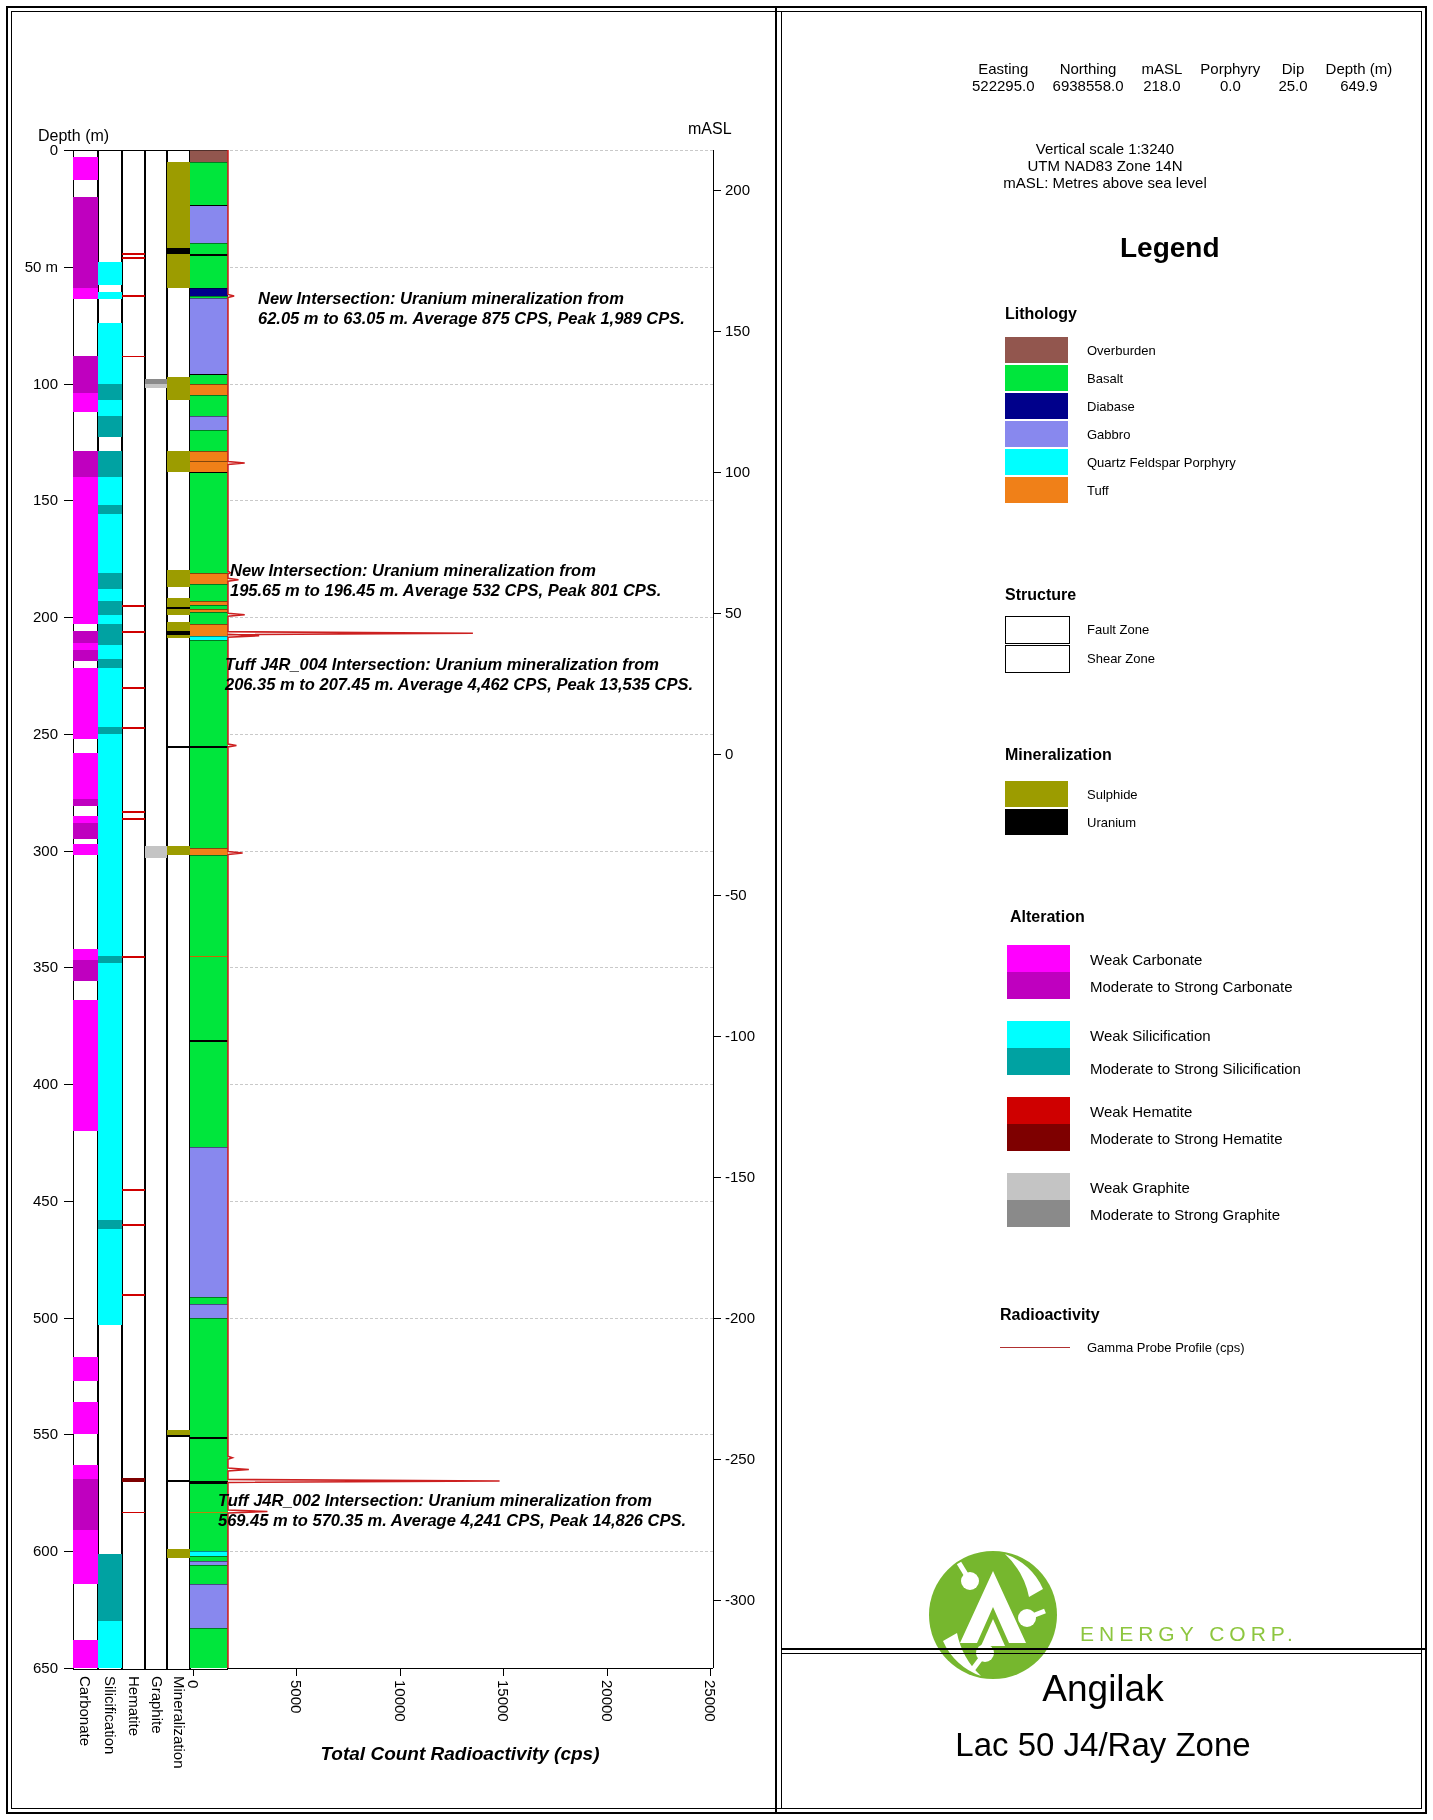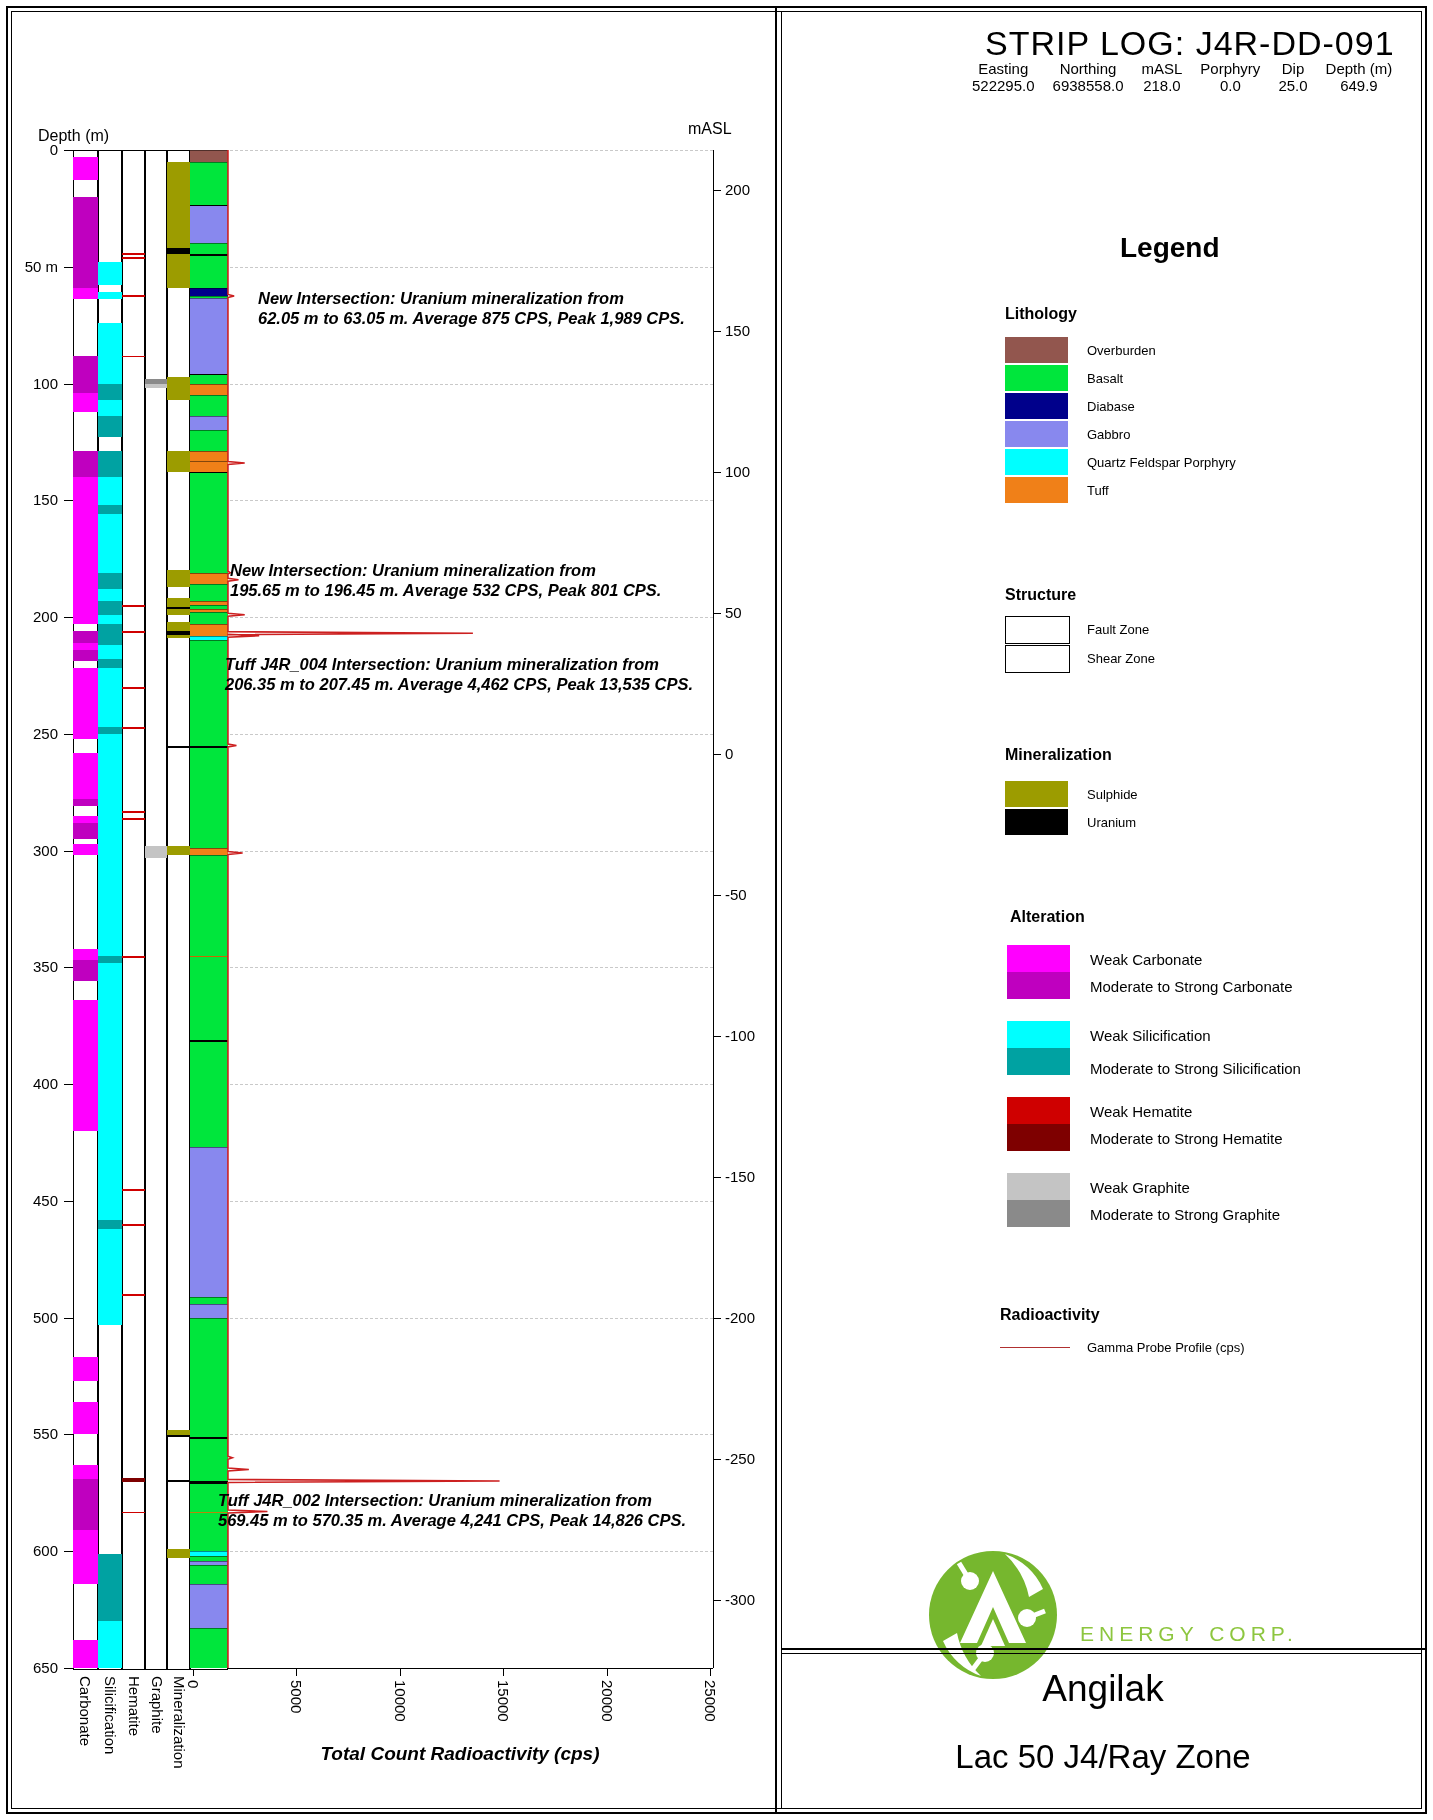--- a/index.html
+++ b/index.html
@@ -33,21 +33,21 @@
   .subtitles{position:absolute;text-align:center;font-size:15px;line-height:17px;}
   .legend-head{position:absolute;font-size:28px;font-weight:bold;}
   .sec-head{position:absolute;font-size:16px;font-weight:bold;}
   .sw{position:absolute;width:63px;border:0;}
   .sw-lbl{position:absolute;font-size:13px;}
   .pair-lbl{position:absolute;font-size:15px;}
   .gamma-sample{position:absolute;height:1px;background:#b03030;}
   .atha-word{position:absolute;font-size:57px;font-weight:bold;letter-spacing:9px;color:#1a1a1a;}
   .atha-sub{position:absolute;font-size:21px;letter-spacing:5px;color:#8dc63f;font-weight:500;}
   .footer-line1{position:absolute;font-size:37px;text-align:center;}
-  .footer-line2{position:absolute;font-size:33px;text-align:center;margin-top:12px;}
+  .footer-line2{position:absolute;font-size:33px;text-align:center;}
   .hdiv1{position:absolute;left:782px;right:8px;height:2px;background:#000;}
   .hdiv2{position:absolute;left:782px;right:12px;height:1px;background:#000;}
   svg{position:absolute;left:0;top:0;pointer-events:none;}
 </style>
 </head>
 <body>
 
 <div class="page">
   <div class="frame-outer"></div>
   <div class="frame-inner"></div>
@@ -294,21 +294,20 @@
         <div>206.35 m to 207.45 m. Average 4,462 CPS, Peak 13,535 CPS.</div>
       </div>
       <div class="annot" style="left:218px;top:1490px;">
         <div>Tuff J4R_002 Intersection: Uranium mineralization from</div>
         <div>569.45 m to 570.35 m. Average 4,241 CPS, Peak 14,826 CPS.</div>
       </div>
     </div>
 
   <div class="axis-title" style="left:300px;top:1743px;width:320px;text-align:center;">Total Count Radioactivity (cps)</div>
 
-  <div class="rp-title" style="left:985px;top:24px;">STRIP LOG: J4R-DD-091</div>
 
   <div class="collar" style="left:972px;top:60px;" id="collar">
       <div class="cell">
         <div>Easting</div>
         <div>522295.0</div>
       </div>
       <div class="cell">
         <div>Northing</div>
         <div>6938558.0</div>
       </div>
@@ -323,20 +322,25 @@
       <div class="cell">
         <div>Dip</div>
         <div>25.0</div>
       </div>
       <div class="cell">
         <div>Depth (m)</div>
         <div>649.9</div>
       </div>
     </div>
 
+  <div class="subtitles" style="left:960px;top:140px;width:290px;" id="subtitles">
+      <div>Vertical scale 1:3240</div>
+      <div>UTM NAD83 Zone 14N</div>
+      <div>mASL: Metres above sea level</div>
+    </div>
 
   <div class="legend-head" style="left:1120px;top:232px;">Legend</div>
 
   <div class="sec-head" style="left:1005px;top:305px;">Lithology</div>
   <div id="lith-legend"></div>
 
   <div class="sec-head" style="left:1005px;top:586px;">Structure</div>
   <div id="struct-legend"></div>
 
   <div class="sec-head" style="left:1005px;top:746px;">Mineralization</div>

